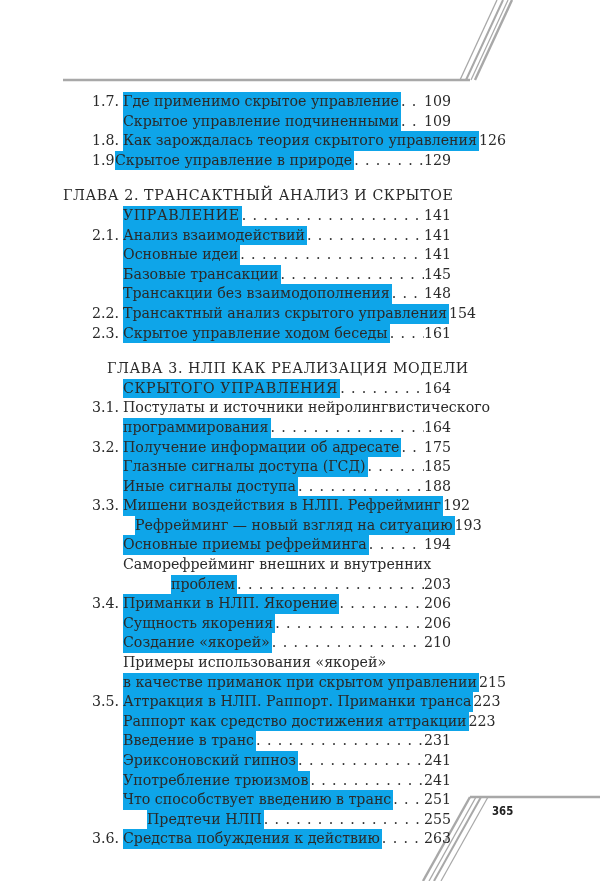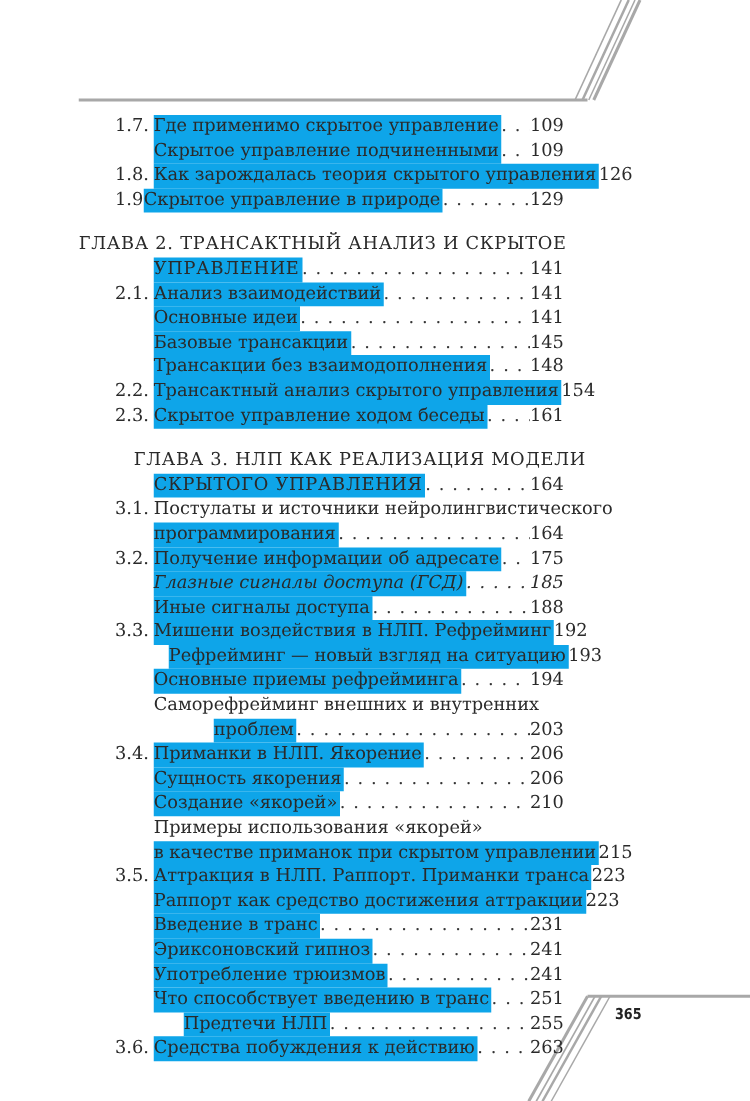--- a/index.html
+++ b/index.html
@@ -151,21 +151,21 @@
     </div>
     <div class="row">
       <span class="num">3.2.</span>
       <div class="line" style="left: 123px;">
         <span class="txt">Получение информации об адресате</span>
         <span class="dots">. . . . . . . . . . . . . . . . . . . . . . . . . . . . . . . . . . . . . . . . . . . . . . . . . . . . . . . . . . . . . . . . . . . . . . . . . . . . . . . . </span>
         <span class="page">175</span>
       </div>
     </div>
     <div class="row">
-      <div class="line" style="left: 123px; font-style: italic;">
+      <div class="line" style="left: 123px;">
         <span class="txt">Глазные сигналы доступа (ГСД)</span>
         <span class="dots">. . . . . . . . . . . . . . . . . . . . . . . . . . . . . . . . . . . . . . . . . . . . . . . . . . . . . . . . . . . . . . . . . . . . . . . . . . . . . . . . </span>
         <span class="page">185</span>
       </div>
     </div>
     <div class="row">
       <div class="line" style="left: 123px;">
         <span class="txt">Иные сигналы доступа</span>
         <span class="dots">. . . . . . . . . . . . . . . . . . . . . . . . . . . . . . . . . . . . . . . . . . . . . . . . . . . . . . . . . . . . . . . . . . . . . . . . . . . . . . . . </span>
         <span class="page">188</span>

